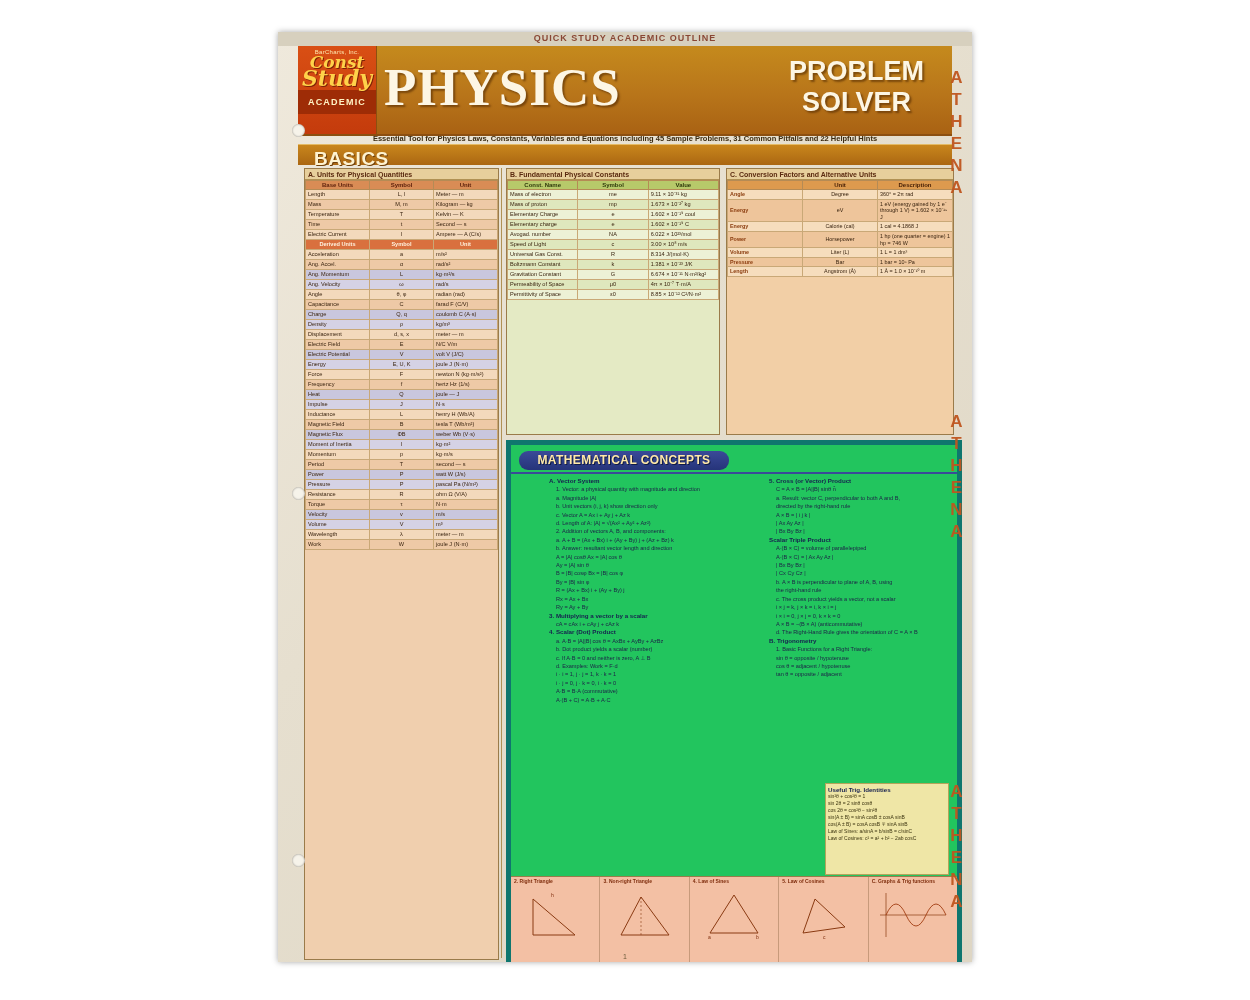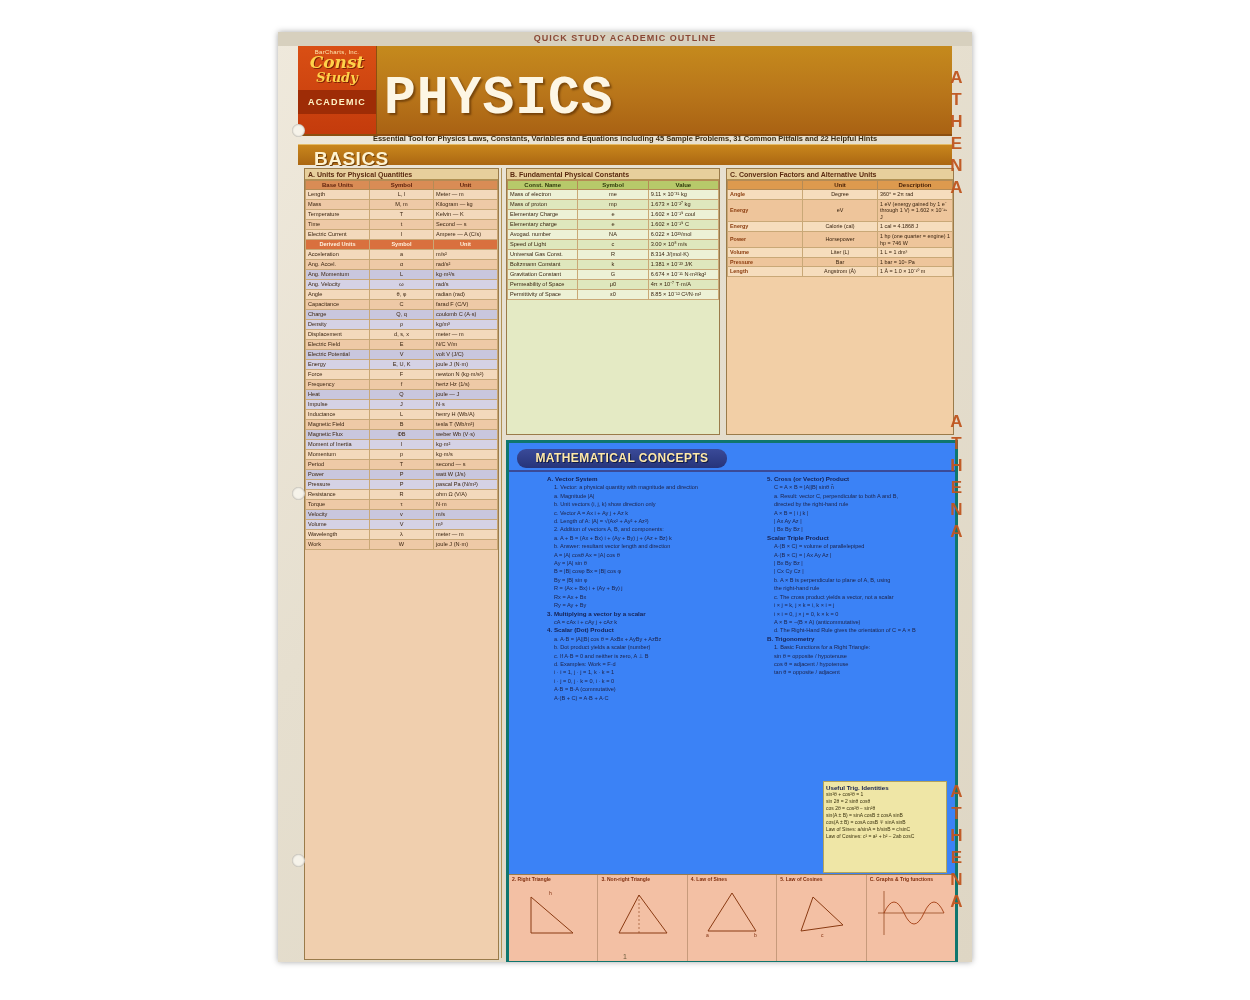--- a/index.html
+++ b/index.html
@@ -84,45 +84,44 @@
     font-weight: bold;
     font-size: 17px;
     color: #ffd24a;
     line-height: 15px;
     text-shadow: 1px 1px 0 #7e2307;
   }
   .logo-study {
     font-family: "DejaVu Serif", serif;
     font-style: italic;
     font-weight: bold;
-    font-size: 13px;
+    font-size: 22px;
     color: #ffd24a;
     line-height: 16px;
     text-shadow: 1px 1px 0 #7e2307;
   }
   .logo-academic {
     margin-top: 4px;
     font-size: 9px;
     font-weight: bold;
     letter-spacing: 1.2px;
     color: #fff3c4;
     background: #9e2c06;
     padding: 7px 0;
   }
   .title-main {
     position: absolute;
     left: 86px; top: 14px;
-    font-family: Liberation Mono, monospace;
+    font-family: Liberation Serif, serif;
     font-weight: bold;
     font-size: 53px;
     letter-spacing: 1px;
     color: #fdf6e4;
     text-shadow: 2px 2px 2px rgba(80,40,0,.6);
     line-height: 54px;
-    margin-top: 12px;
   }
   .title-sub {
     position: absolute;
     right: 28px; top: 10px;
     text-align: center;
     font-weight: bold;
     font-size: 27px;
     line-height: 31px;
     color: #fdf6e4;
     text-shadow: 2px 2px 2px rgba(80,40,0,.6);
@@ -228,22 +227,22 @@
   #panelC .r-odd  td { background: #eec59b; }
   #panelC table.grid td:nth-child(1) { width: 20%; font-weight: bold; color: #8a3b0d;}
   #panelC table.grid td:nth-child(2) { width: 22%; text-align: center; }
   #panelC table.grid td:nth-child(3) { width: 58%; }
 
   
   #mathPanel {
     position: absolute;
     left: 228px; top: 408px;
     width: 446px; height: 518px;
-    background: #3b82f6;
-    border: 3px solid #0f766e;
+    background: #22c55e;
+    border: 5px solid #0f766e;
     overflow: hidden;
   }
   .math-banner {
     position: absolute;
     left: 8px; top: 6px;
     width: 210px; height: 19px;
     background: linear-gradient(180deg,#3a4a98 0%, #26347a 100%);
     border-radius: 9px;
     color: #ffe9a8;
     font-weight: bold;
@@ -361,20 +360,24 @@
     <div class="outline-line">QUICK STUDY ACADEMIC OUTLINE</div>
 
     <div class="header">
       <div class="logo-box">
         <div class="logo-top">BarCharts, Inc.</div>
         <div class="logo-quick">Const</div>
         <div class="logo-study">Study</div>
         <div class="logo-academic">ACADEMIC</div>
       </div>
       <div class="title-main">PHYSICS</div>
+      <div class="title-sub">
+        <div>PROBLEM</div>
+        <div>SOLVER</div>
+      </div>
     </div>
     <div class="tagline">Essential Tool for Physics Laws, Constants, Variables and Equations including 45 Sample Problems, 31 Common Pitfalls and 22 Helpful Hints</div>
 
     <div class="basics-bar">
       <span>BASICS</span>
     </div>
 
     <div class="col-divider"></div>
 
     <div class="panel" id="panelA">

